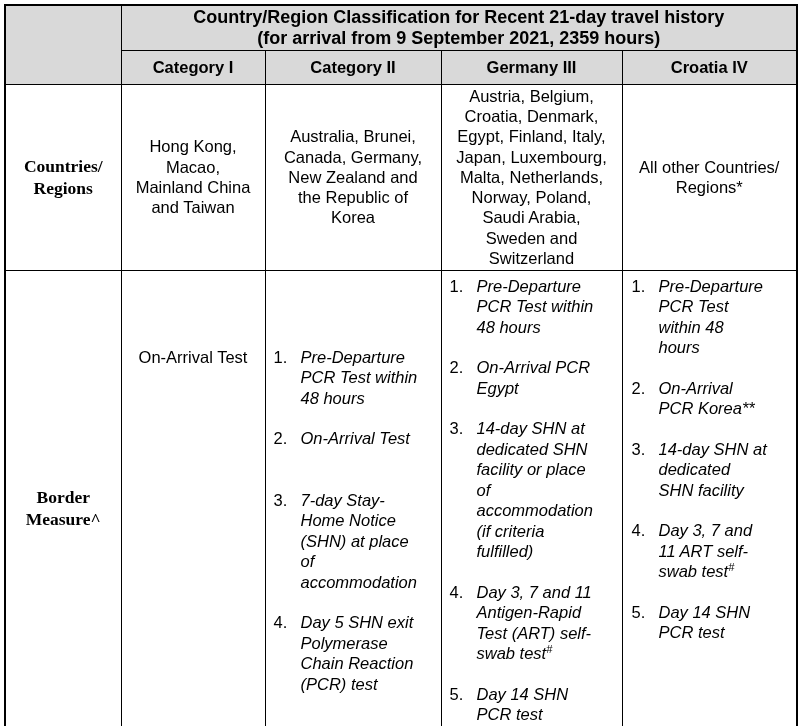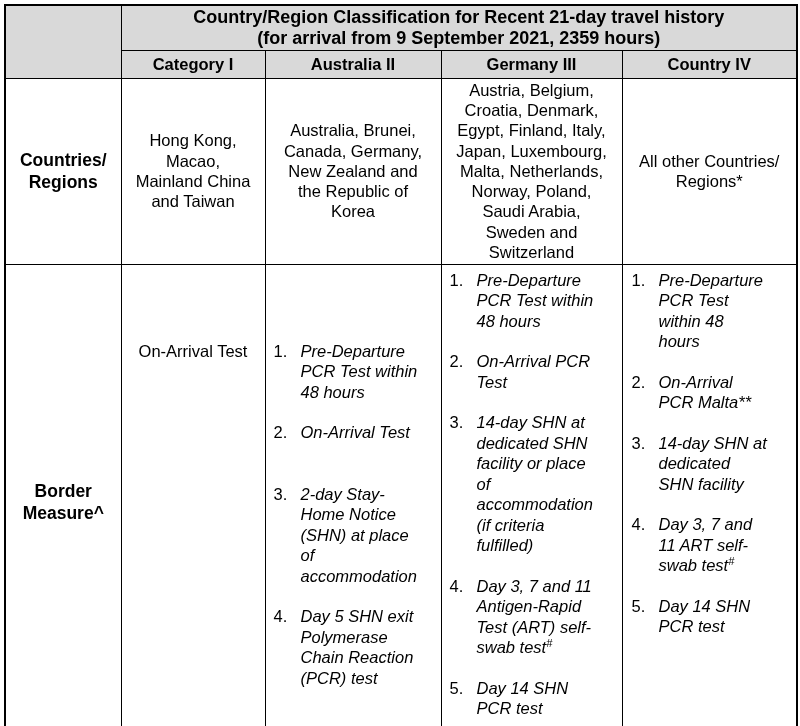--- a/index.html
+++ b/index.html
@@ -46,20 +46,21 @@
     font-size: 16.5px;
     line-height: 19px;
   }
   .rowlabel-cell {
     text-align: center;
     vertical-align: middle;
     font-weight: bold;
     font-size: 17.5px;
     line-height: 22px;
     white-space: pre-line;
+    font-family: Liberation Serif, serif;
   }
   .country-cell {
     text-align: center;
     vertical-align: middle;
     font-size: 16.5px;
     line-height: 20.3px;
     white-space: pre-line;
     padding: 0 4px;
   }
   .measure-cell {
@@ -98,25 +99,25 @@
       <col style="width:175px">
     </colgroup>
     <tbody>
       <tr style="height:45px">
         <td class="gray" rowspan="2"></td>
         <td class="gray title-cell" colspan="4">
           <div>Country/Region Classification for Recent 21-day travel history</div>
           <div>(for arrival from 9 September 2021, 2359 hours)</div>
         </td>
       </tr>
-      <tr style="height:28px">
+      <tr style="height:34px">
         <td class="gray cat-cell">Category I</td>
-        <td class="gray cat-cell">Australia II</td>
+        <td class="gray cat-cell">Category II</td>
         <td class="gray cat-cell">Germany III</td>
-        <td class="gray cat-cell">Country IV</td>
+        <td class="gray cat-cell">Croatia IV</td>
       </tr>
       <tr style="height:186px">
         <td class="rowlabel-cell">Countries/
 Regions</td>
         <td class="country-cell">Hong Kong,
 Macao,
 Mainland China
 and Taiwan</td>
         <td class="country-cell">Australia, Brunei,
 Canada, Germany,
@@ -145,21 +146,21 @@
               <span class="m-text">Pre-Departure
 PCR Test within
 48 hours</span>
             </div>
             <div class="m-item">
               <span class="m-num">2.</span>
               <span class="m-text">On-Arrival Test</span>
             </div>
             <div class="m-item">
               <span class="m-num">3.</span>
-              <span class="m-text">2-day Stay-
+              <span class="m-text">7-day Stay-
 Home Notice
 (SHN) at place
 of
 accommodation</span>
             </div>
             <div class="m-item">
               <span class="m-num">4.</span>
               <span class="m-text">Day 5 SHN exit
 Polymerase
 Chain Reaction
@@ -169,21 +170,21 @@
         <td class="measure-cell mc-cat3">
             <div class="m-item">
               <span class="m-num">1.</span>
               <span class="m-text">Pre-Departure
 PCR Test within
 48 hours</span>
             </div>
             <div class="m-item">
               <span class="m-num">2.</span>
               <span class="m-text">On-Arrival PCR
-Test</span>
+Egypt</span>
             </div>
             <div class="m-item">
               <span class="m-num">3.</span>
               <span class="m-text">14-day SHN at
 dedicated SHN
 facility or place
 of
 accommodation
 (if criteria
 fulfilled)</span>
@@ -205,21 +206,21 @@
             <div class="m-item">
               <span class="m-num">1.</span>
               <span class="m-text">Pre-Departure
 PCR Test
 within 48
 hours</span>
             </div>
             <div class="m-item">
               <span class="m-num">2.</span>
               <span class="m-text">On-Arrival
-PCR Malta**</span>
+PCR Korea**</span>
             </div>
             <div class="m-item">
               <span class="m-num">3.</span>
               <span class="m-text">14-day SHN at
 dedicated
 SHN facility</span>
             </div>
             <div class="m-item">
               <span class="m-num">4.</span>
               <span class="m-text">Day 3, 7 and

